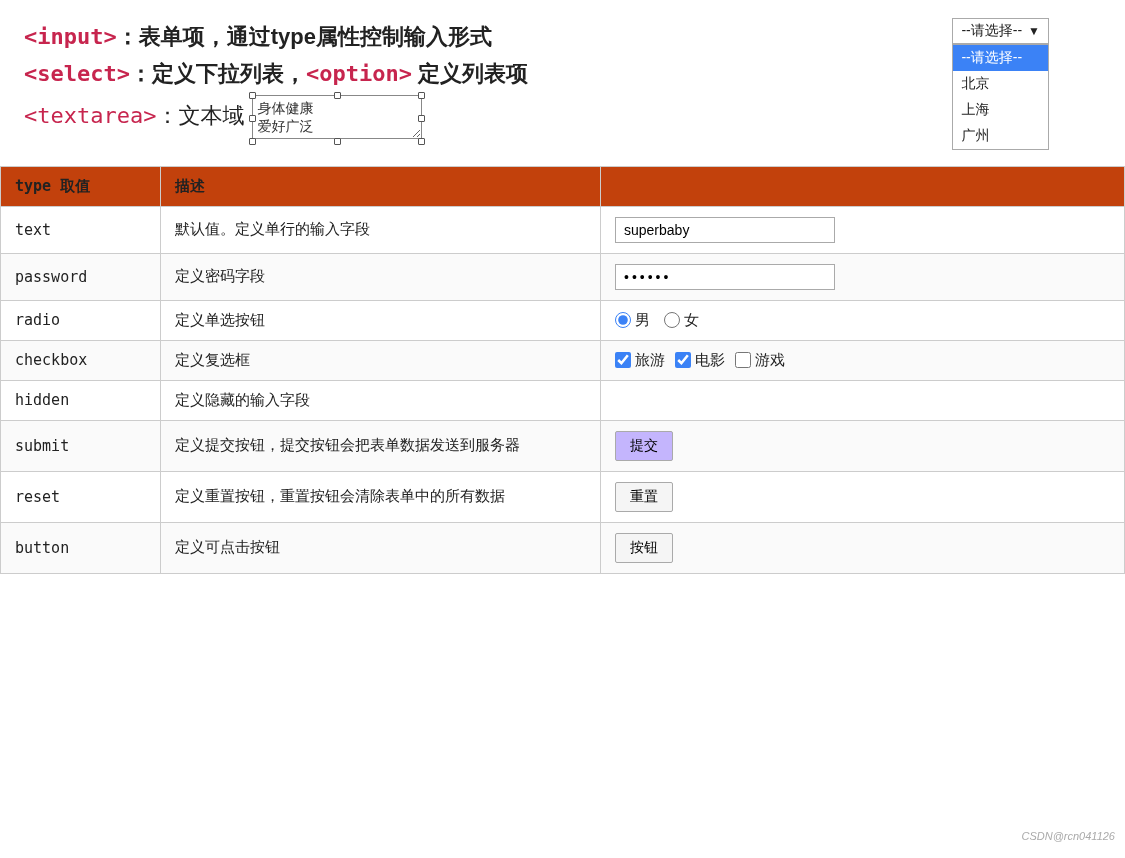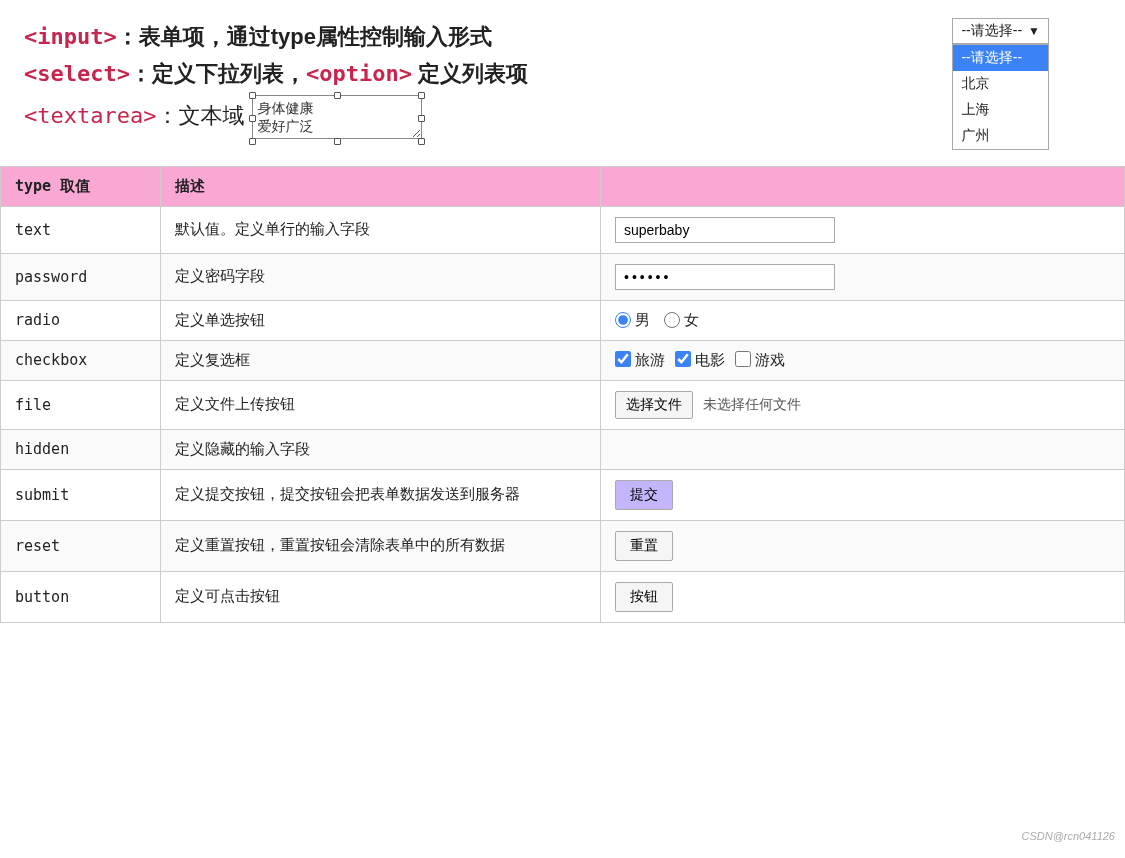--- a/index.html
+++ b/index.html
@@ -98,21 +98,21 @@
     }
 
     
     .main-table {
       width: 100%;
       border-collapse: collapse;
       margin-top: 14px;
     }
 
     .main-table th {
-      background: #f9a8d4;
+      background: #c2410c;
       border: 1px solid #ccc;
       padding: 10px 14px;
       text-align: left;
       font-weight: bold;
       font-size: 15px;
     }
 
     .main-table td {
       border: 1px solid #ccc;
       padding: 10px 14px;
@@ -179,20 +179,21 @@
     
     .checkbox-group {
       display: flex;
       align-items: center;
       gap: 10px;
       font-size: 15px;
     }
 
     .checkbox-group label {
       display: flex;
+      align-items: center;
       gap: 4px;
       cursor: pointer;
     }
 
     
     input[type="checkbox"] {
       width: 16px;
       height: 16px;
       accent-color: #3b82f6;
     }
@@ -388,30 +389,20 @@
             <span>电影</span>
           </label>
           <label>
             <input type="checkbox" style="">
             <span>游戏</span>
           </label>
         </div>
       </td>
     </tr>
 
-    <tr>
-      <td class="col-type">file</td>
-      <td class="col-desc">定义文件上传按钮</td>
-      <td class="col-demo">
-        <div class="file-row">
-          <button class="file-btn">选择文件</button>
-          <span class="file-no-file">未选择任何文件</span>
-        </div>
-      </td>
-    </tr>
 
     <tr>
       <td class="col-type">hidden</td>
       <td class="col-desc">定义隐藏的输入字段</td>
       <td class="col-demo"></td>
     </tr>
 
     <tr>
       <td class="col-type">submit</td>
       <td class="col-desc">定义提交按钮，提交按钮会把表单数据发送到服务器</td>

